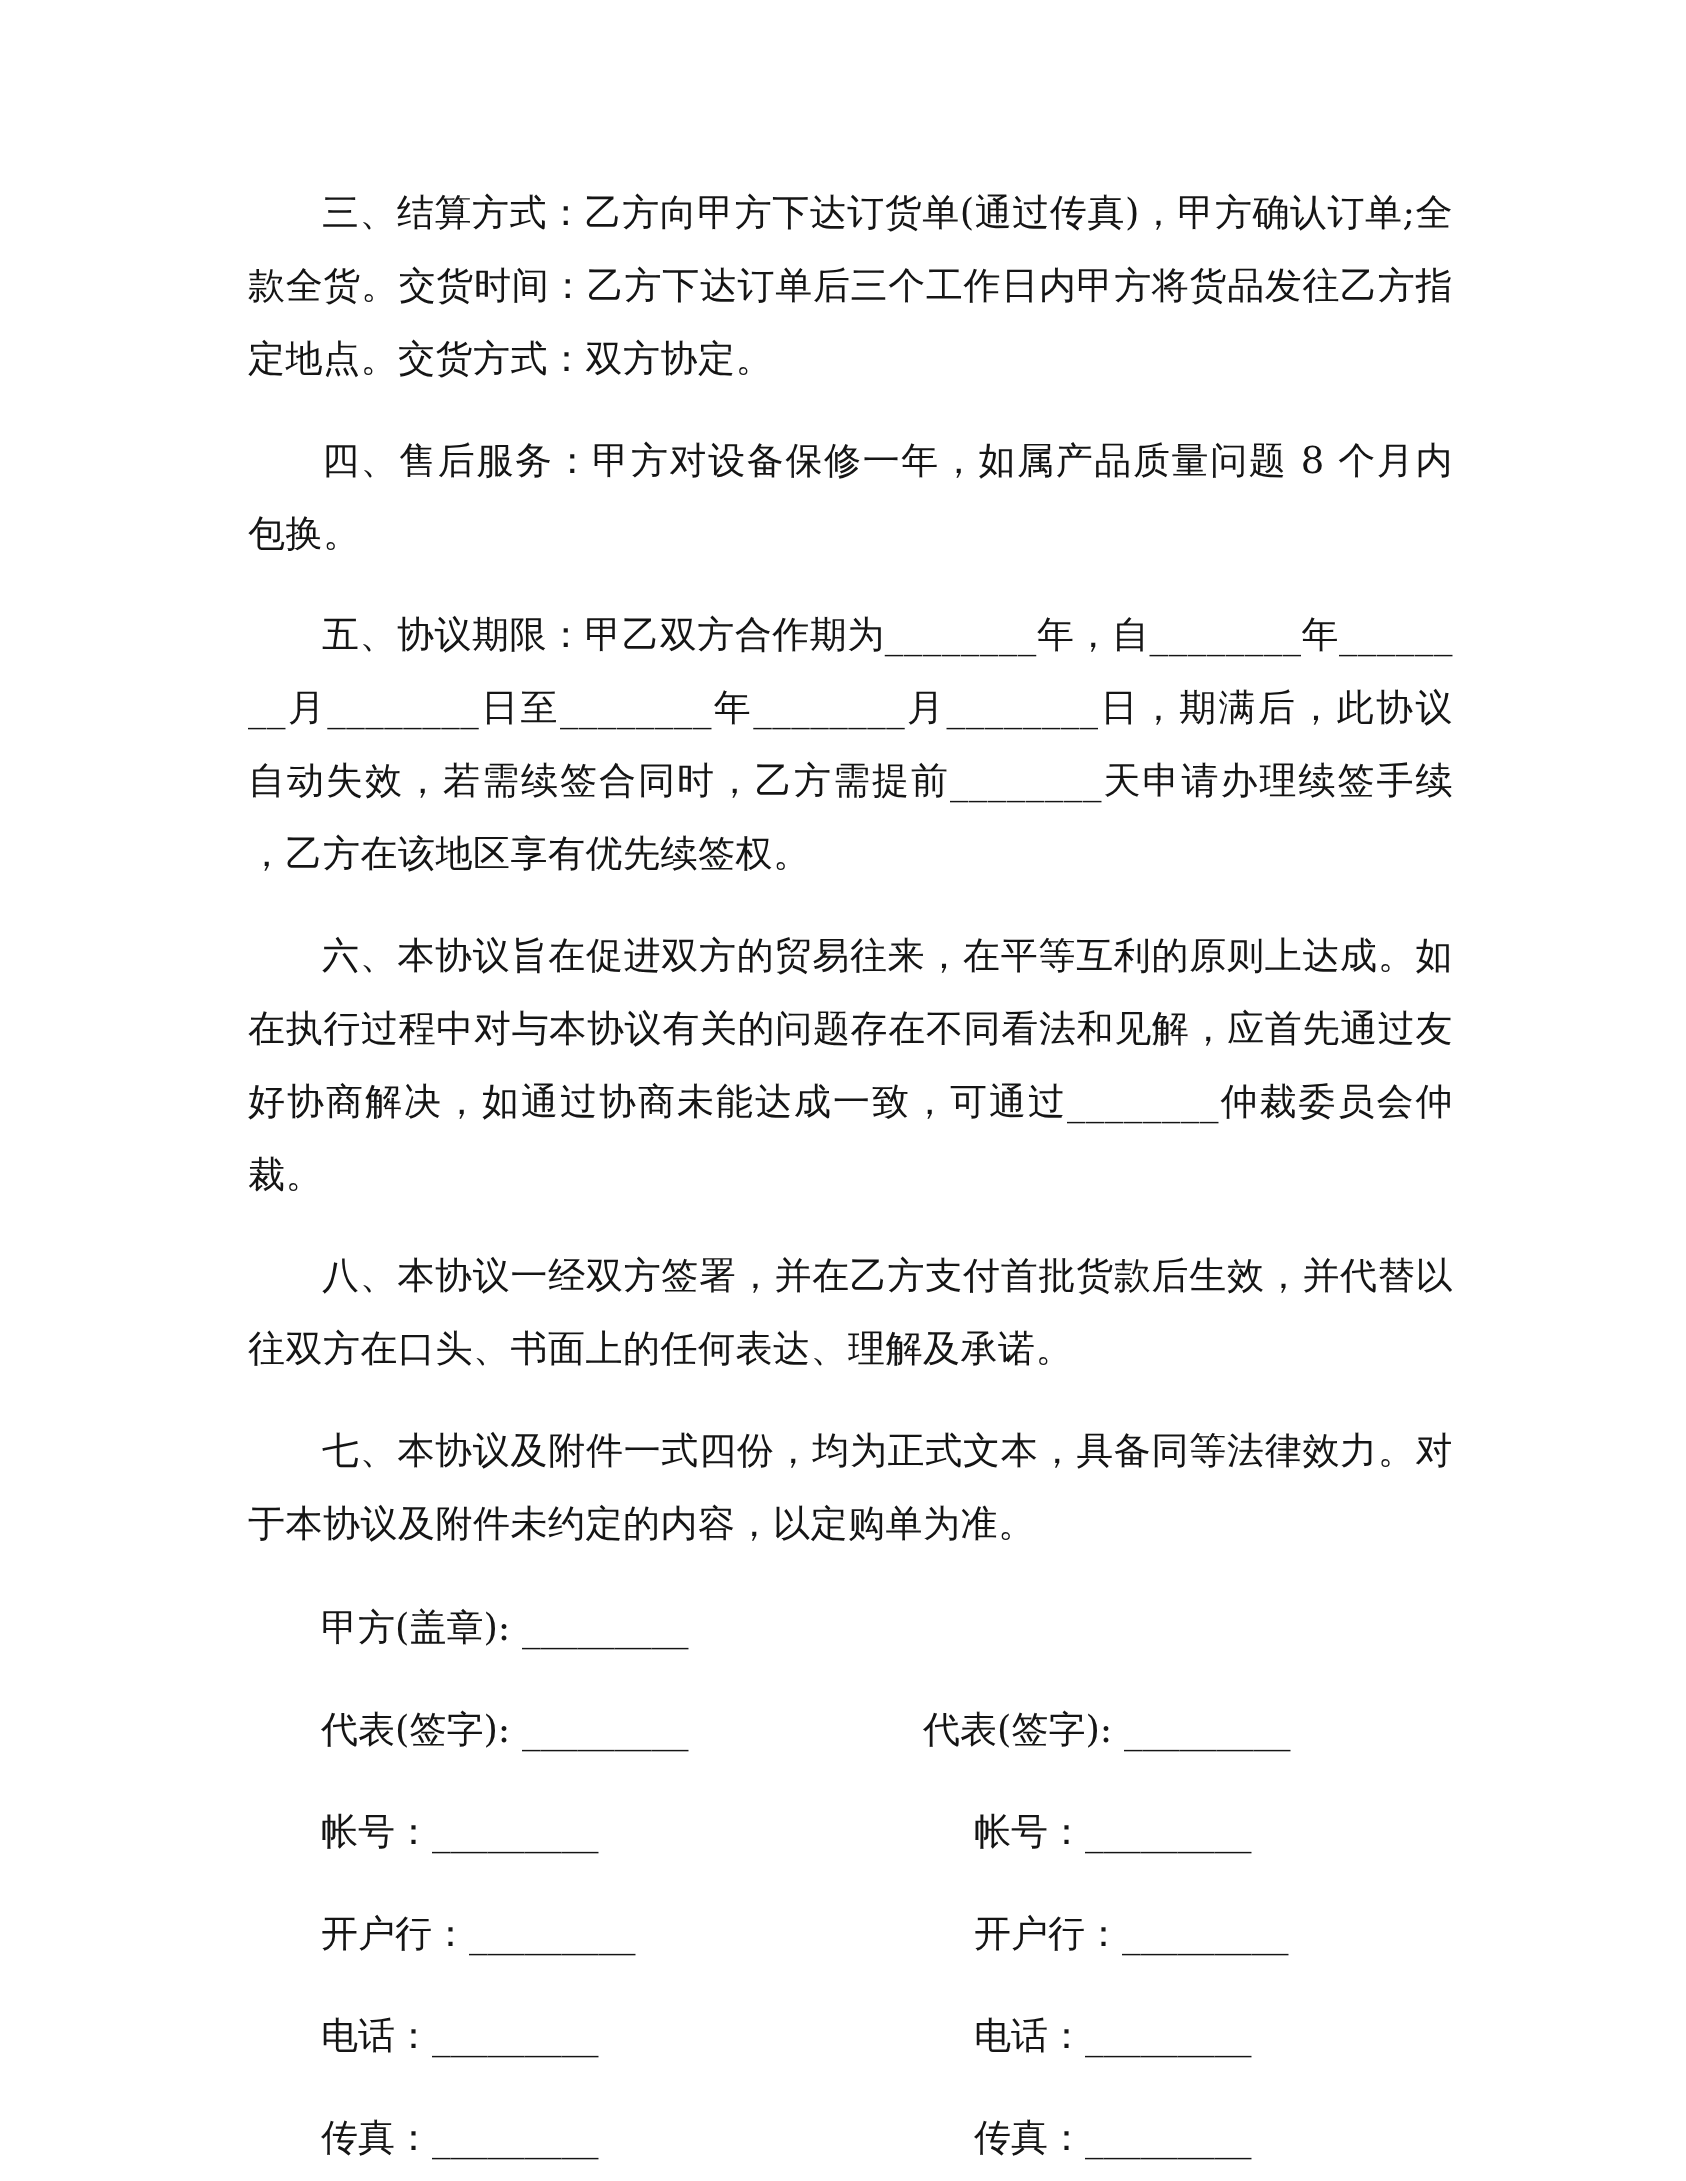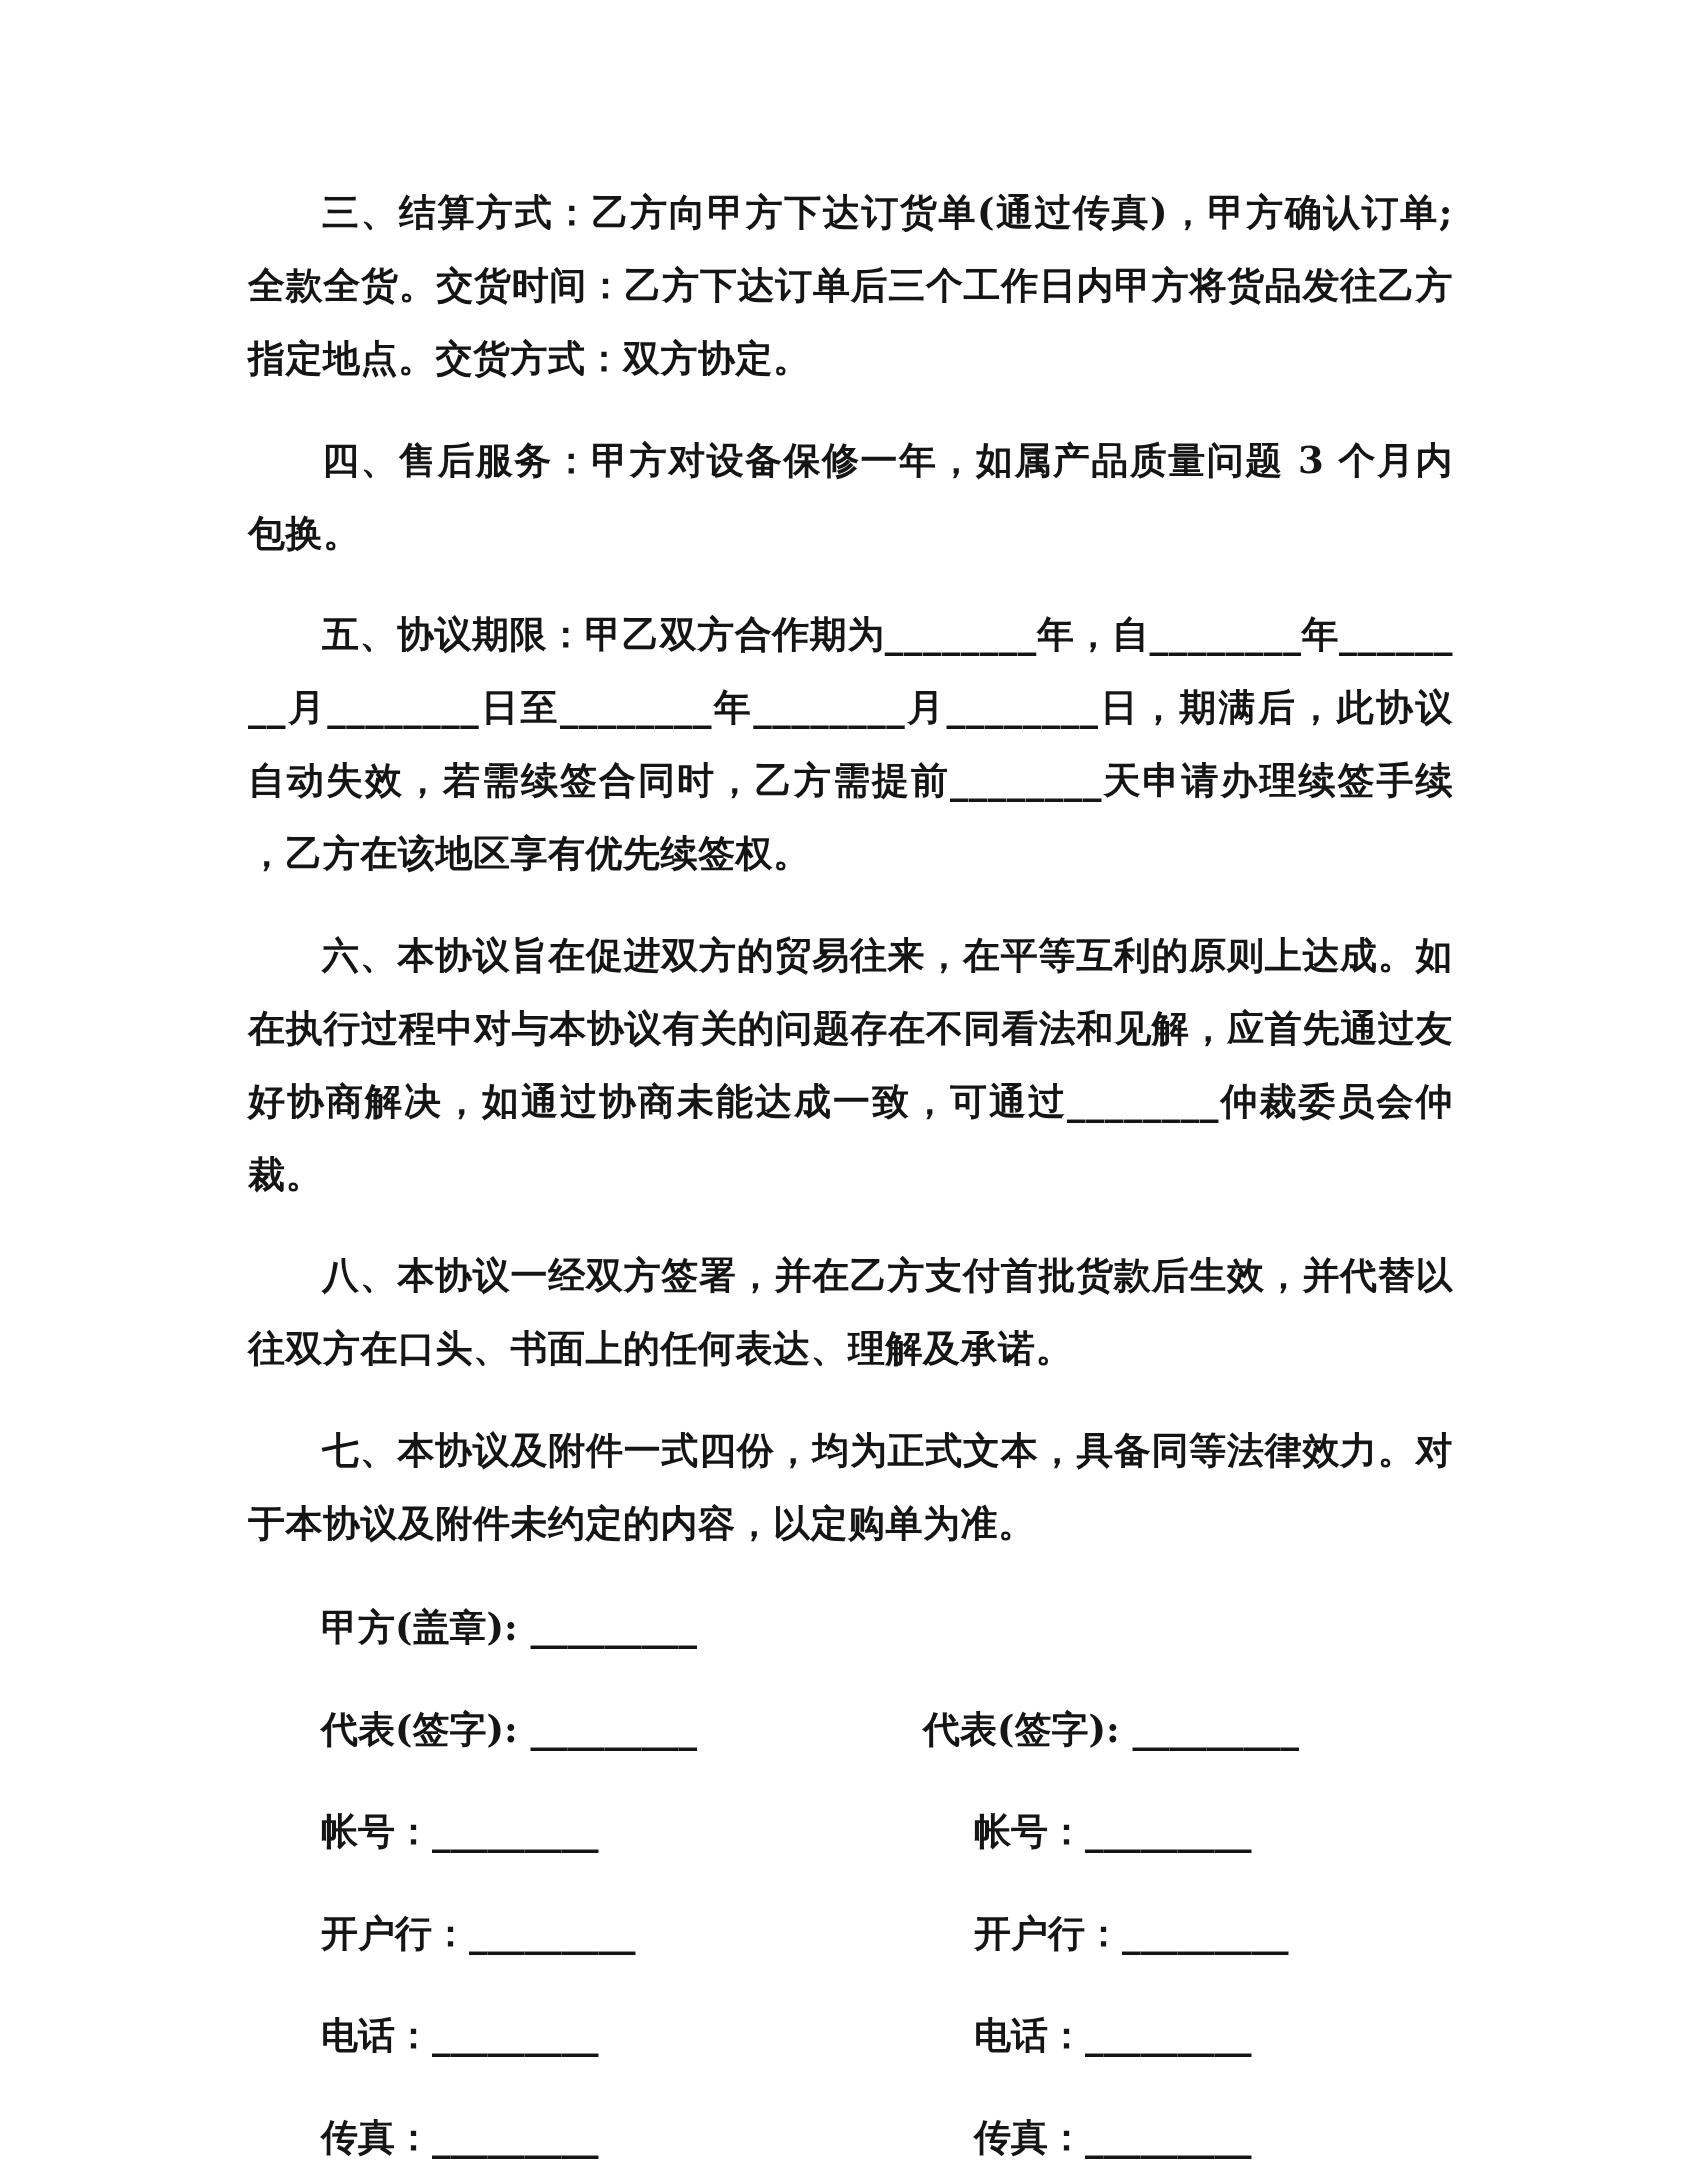--- a/index.html
+++ b/index.html
@@ -1,15 +1,15 @@
 <!DOCTYPE html>
 <html style="font-size:14.7px"><head>
 <meta charset="utf-8">
 <style>
-  * { margin: 0; padding: 0; box-sizing: border-box; font-weight: bold; }
+  * { margin: 0; padding: 0; box-sizing: border-box; }
   html, body { background: #ffffff; }
   .page {
     position: relative;
     width: 1686px;
     height: 2182px;
     background: #ffffff;
     overflow: hidden;
     font-family: "DejaVu Serif", "Liberation Serif", serif;
     color: #151515;
   }
@@ -43,21 +43,21 @@
   .sig-row.shift .sig-cell.right { padding-left: 51px; }
 </style>
 </head>
 <body>
 
 <div class="page">
   <div class="doc-body">
 
     <p class="clause">三、结算方式：乙方向甲方下达订货单(通过传真)，甲方确认订单;全款全货。交货时间：乙方下达订单后三个工作日内甲方将货品发往乙方指定地点。交货方式：双方协定。</p>
 
-    <p class="clause">四、售后服务：甲方对设备保修一年，如属产品质量问题 3 个月内包换。</p>
+    <p class="clause">四、售后服务：甲方对设备保修一年，如属产品质量问题 8 个月内包换。</p>
 
     <p class="clause">五、协议期限：甲乙双方合作期为________年，自________年________月________日至________年________月________日，期满后，此协议自动失效，若需续签合同时，乙方需提前________天申请办理续签手续 ，乙方在该地区享有优先续签权。</p>
 
     <p class="clause">六、本协议旨在促进双方的贸易往来，在平等互利的原则上达成。如在执行过程中对与本协议有关的问题存在不同看法和见解，应首先通过友好协商解决，如通过协商未能达成一致，可通过________仲裁委员会仲裁。</p>
 
     <p class="clause">八、本协议一经双方签署，并在乙方支付首批货款后生效，并代替以往双方在口头、书面上的任何表达、理解及承诺。</p>
 
     <p class="clause">七、本协议及附件一式四份，均为正式文本，具备同等法律效力。对于本协议及附件未约定的内容，以定购单为准。</p>
 
     <div class="signature-block">

